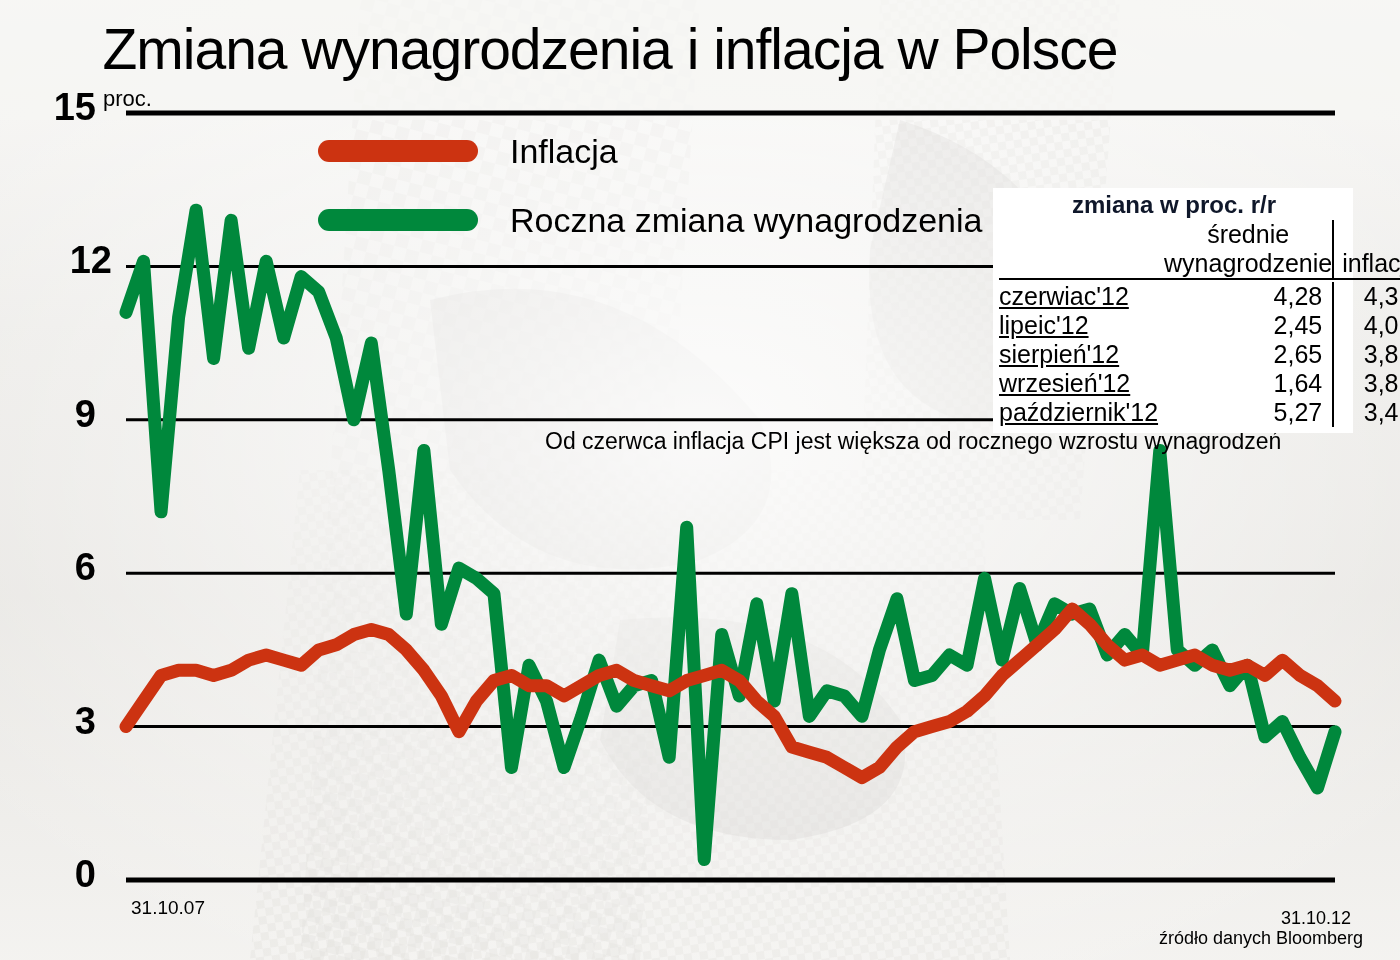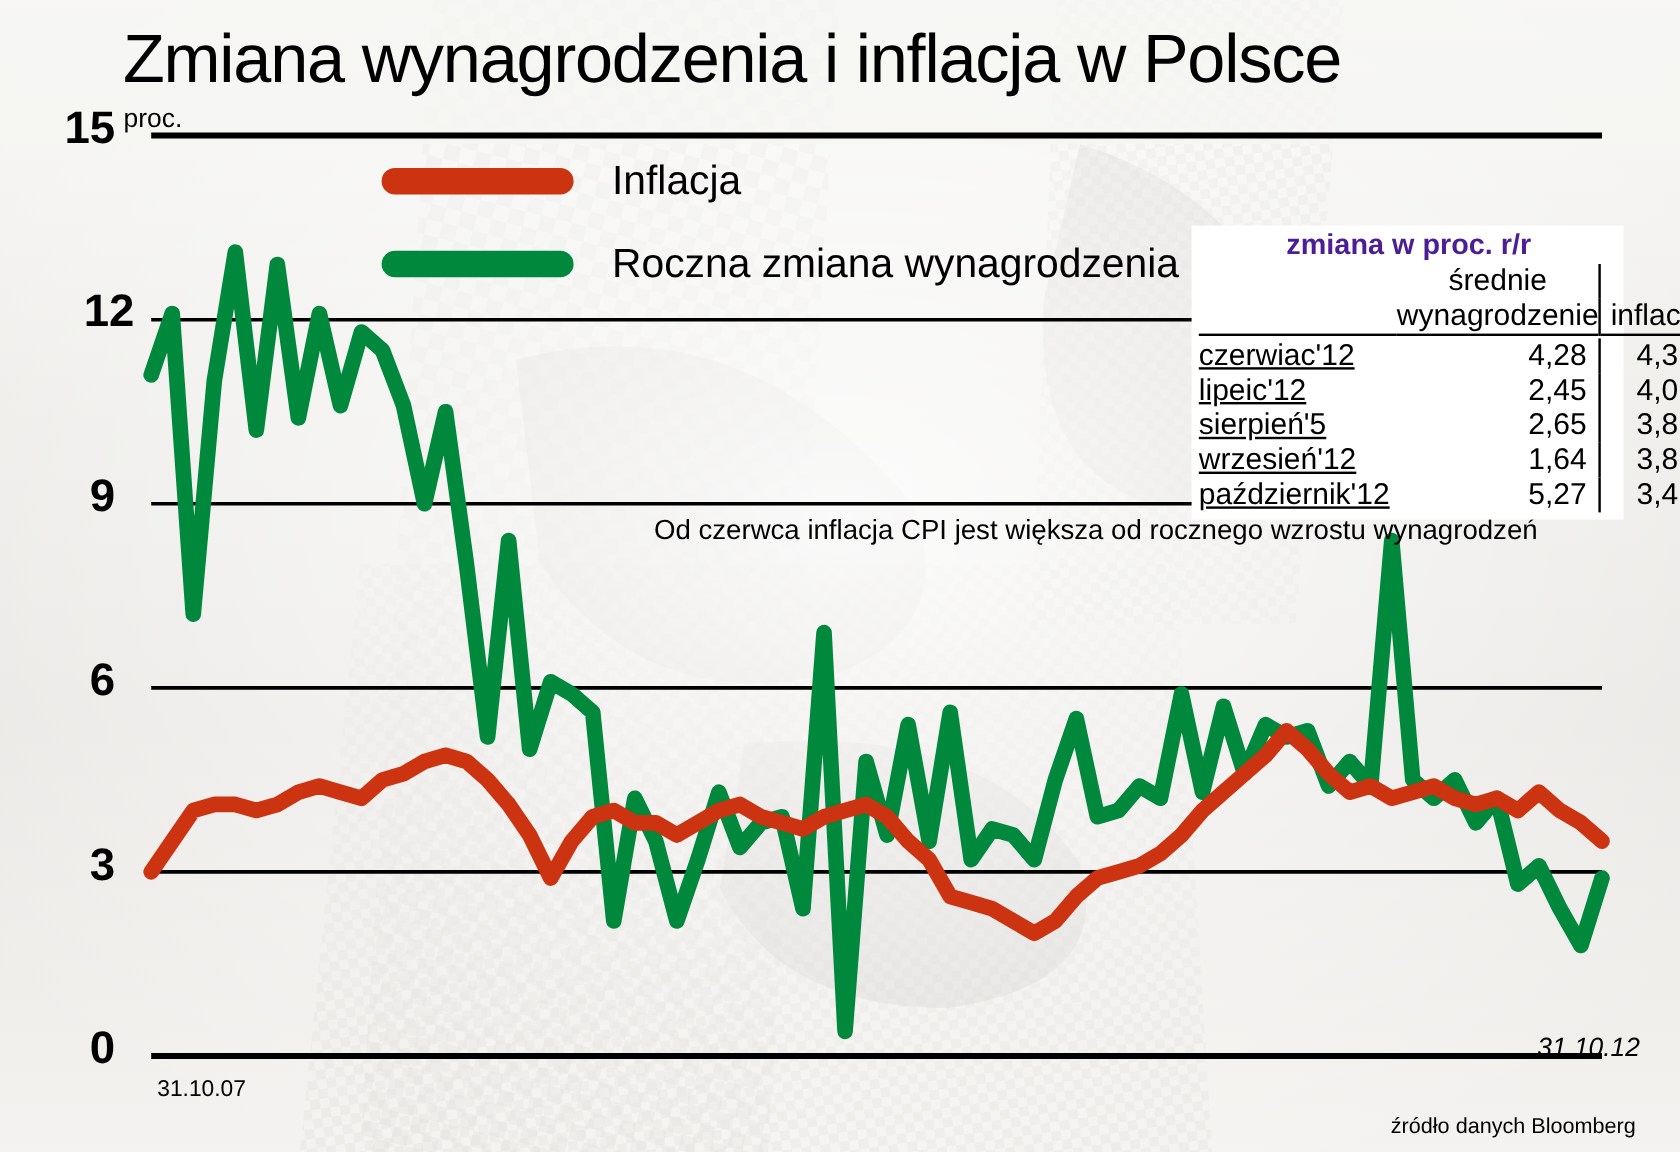--- a/index.html
+++ b/index.html
@@ -33,39 +33,39 @@
   .legend-row{display:flex;align-items:center;height:46px;margin-bottom:23px;}
   .legend-swatch{width:160px;height:22px;border-radius:11px;flex:0 0 auto;}
   .legend-label{font-size:34px;margin-left:32px;white-space:nowrap;}
 
   .datatable{
     position:absolute;left:993px;top:188px;width:360px;
     background:#ffffff;z-index:4;padding:0 4px 6px 6px;
     box-sizing:border-box;
   }
   .dt-title{
-    color:#4c1d95;font-size:24px;text-align:center;font-weight:700;
+    color:#0f172a;font-size:24px;text-align:center;font-weight:700;
     margin:3px 0 1px 0;white-space:nowrap;
   }
   .dt-grid{width:100%;border-collapse:collapse;}
   .dt-grid td{font-size:25px;padding:0;vertical-align:bottom;line-height:29px;}
   .dt-head .c-month{}
   .dt-head .c-wage{text-align:center;white-space:nowrap;}
   .dt-head .c-infl{text-align:center;border-left:2px solid #000;padding-left:8px;white-space:nowrap;}
   .dt-rule td{border-top:2px solid #000;height:2px;padding:0;line-height:0;font-size:0;}
   .dt-body .c-month{white-space:nowrap;padding-right:6px;text-decoration:underline;}
   .dt-body .c-wage{text-align:right;padding-right:10px;}
   .dt-body .c-infl{text-align:center;border-left:2px solid #000;padding-left:8px;}
   .dt-sub{text-align:center;font-size:25px;line-height:27px;white-space:nowrap;}
 
   .annotation{
     position:absolute;left:545px;top:428px;font-size:23px;white-space:nowrap;z-index:3;
   }
   .date-left{position:absolute;left:131px;top:897px;font-size:19px;}
-  .date-right{position:absolute;left:1281px;top:860px;font-size:22px;font-style:italic;}
+  .date-right{position:absolute;left:1281px;top:908px;font-size:18px;}
   .source{position:absolute;left:1159px;top:928px;font-size:18px;}
 </style>
 </head>
 <body>
 
 <svg id="bg-watermark" viewBox="0 0 1400 960" preserveAspectRatio="none" aria-hidden="true">
   <defs>
     <linearGradient id="wmv" x1="0" y1="0" x2="0" y2="1">
       <stop offset="0" stop-color="#ffffff"></stop>
       <stop offset="0.35" stop-color="#e6e5e2"></stop>
@@ -168,21 +168,21 @@
             <td class="c-month">czerwiac'12</td>
             <td class="c-wage">4,28</td>
             <td class="c-infl">4,3</td>
           </tr>
           <tr class="dt-body">
             <td class="c-month">lipeic'12</td>
             <td class="c-wage">2,45</td>
             <td class="c-infl">4,0</td>
           </tr>
           <tr class="dt-body">
-            <td class="c-month">sierpień'5</td>
+            <td class="c-month">sierpień'12</td>
             <td class="c-wage">2,65</td>
             <td class="c-infl">3,8</td>
           </tr>
           <tr class="dt-body">
             <td class="c-month">wrzesień'12</td>
             <td class="c-wage">1,64</td>
             <td class="c-infl">3,8</td>
           </tr>
           <tr class="dt-body">
             <td class="c-month">październik'12</td>

